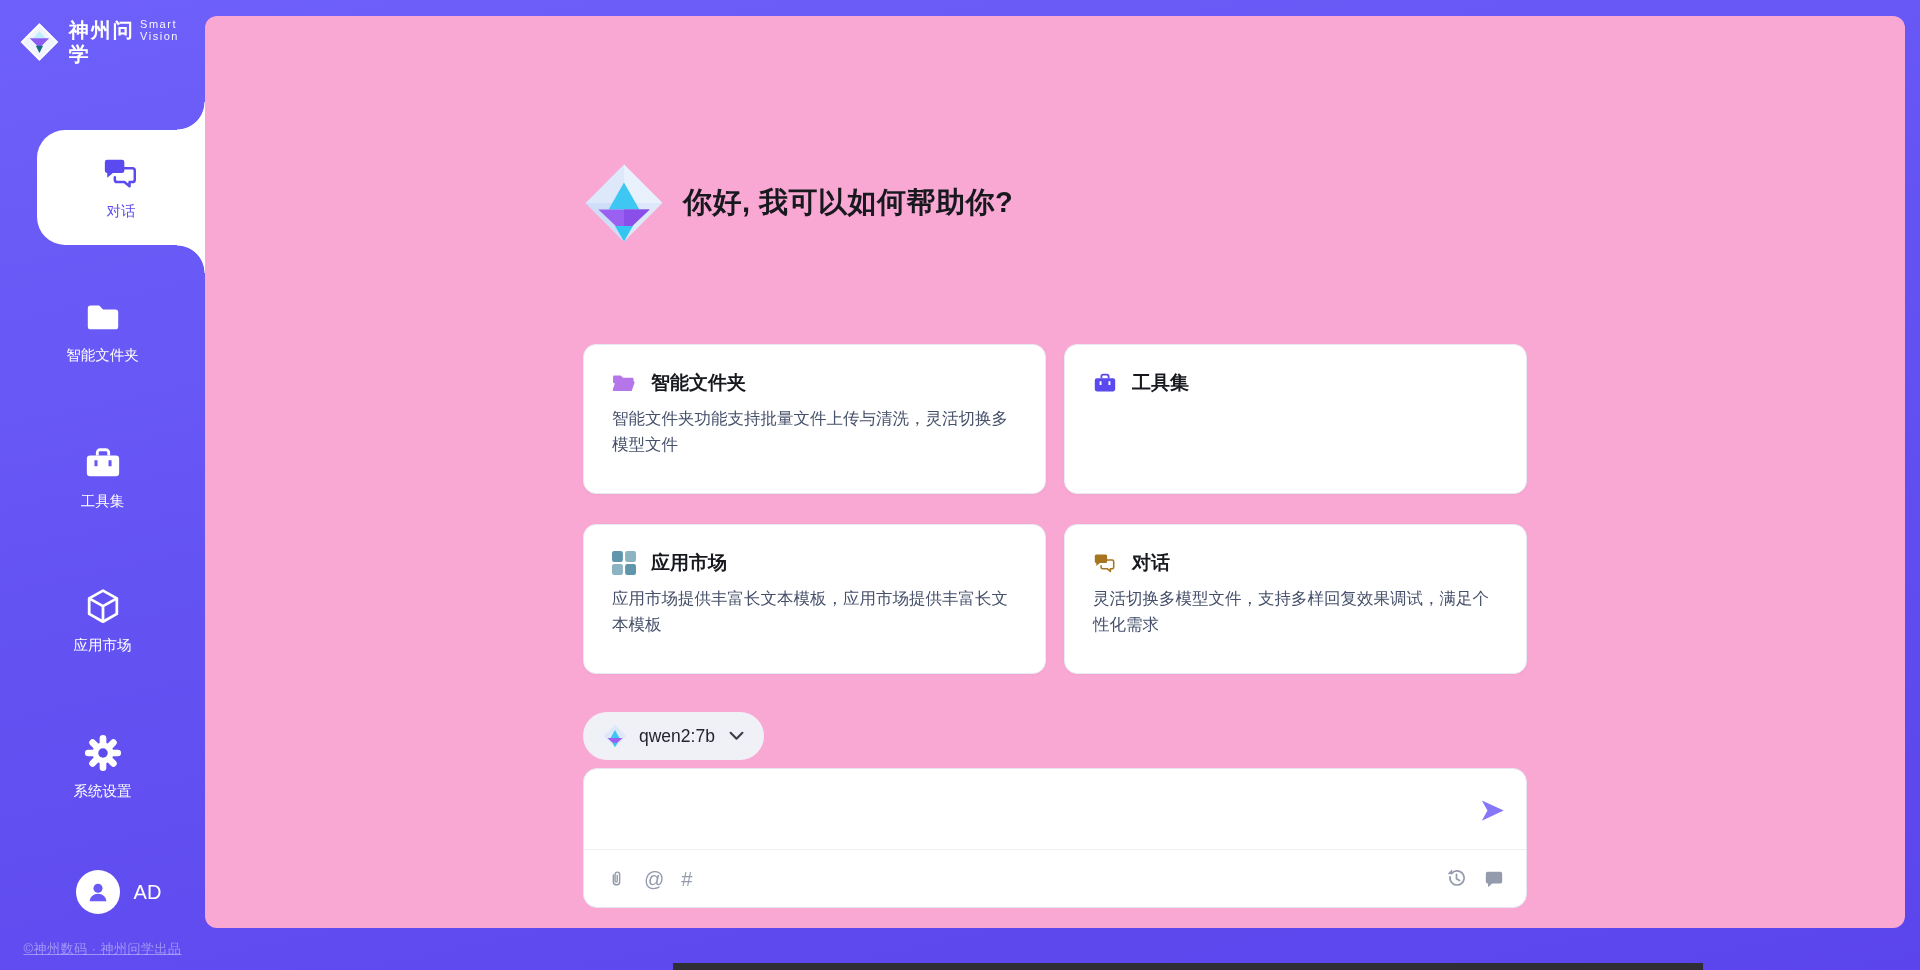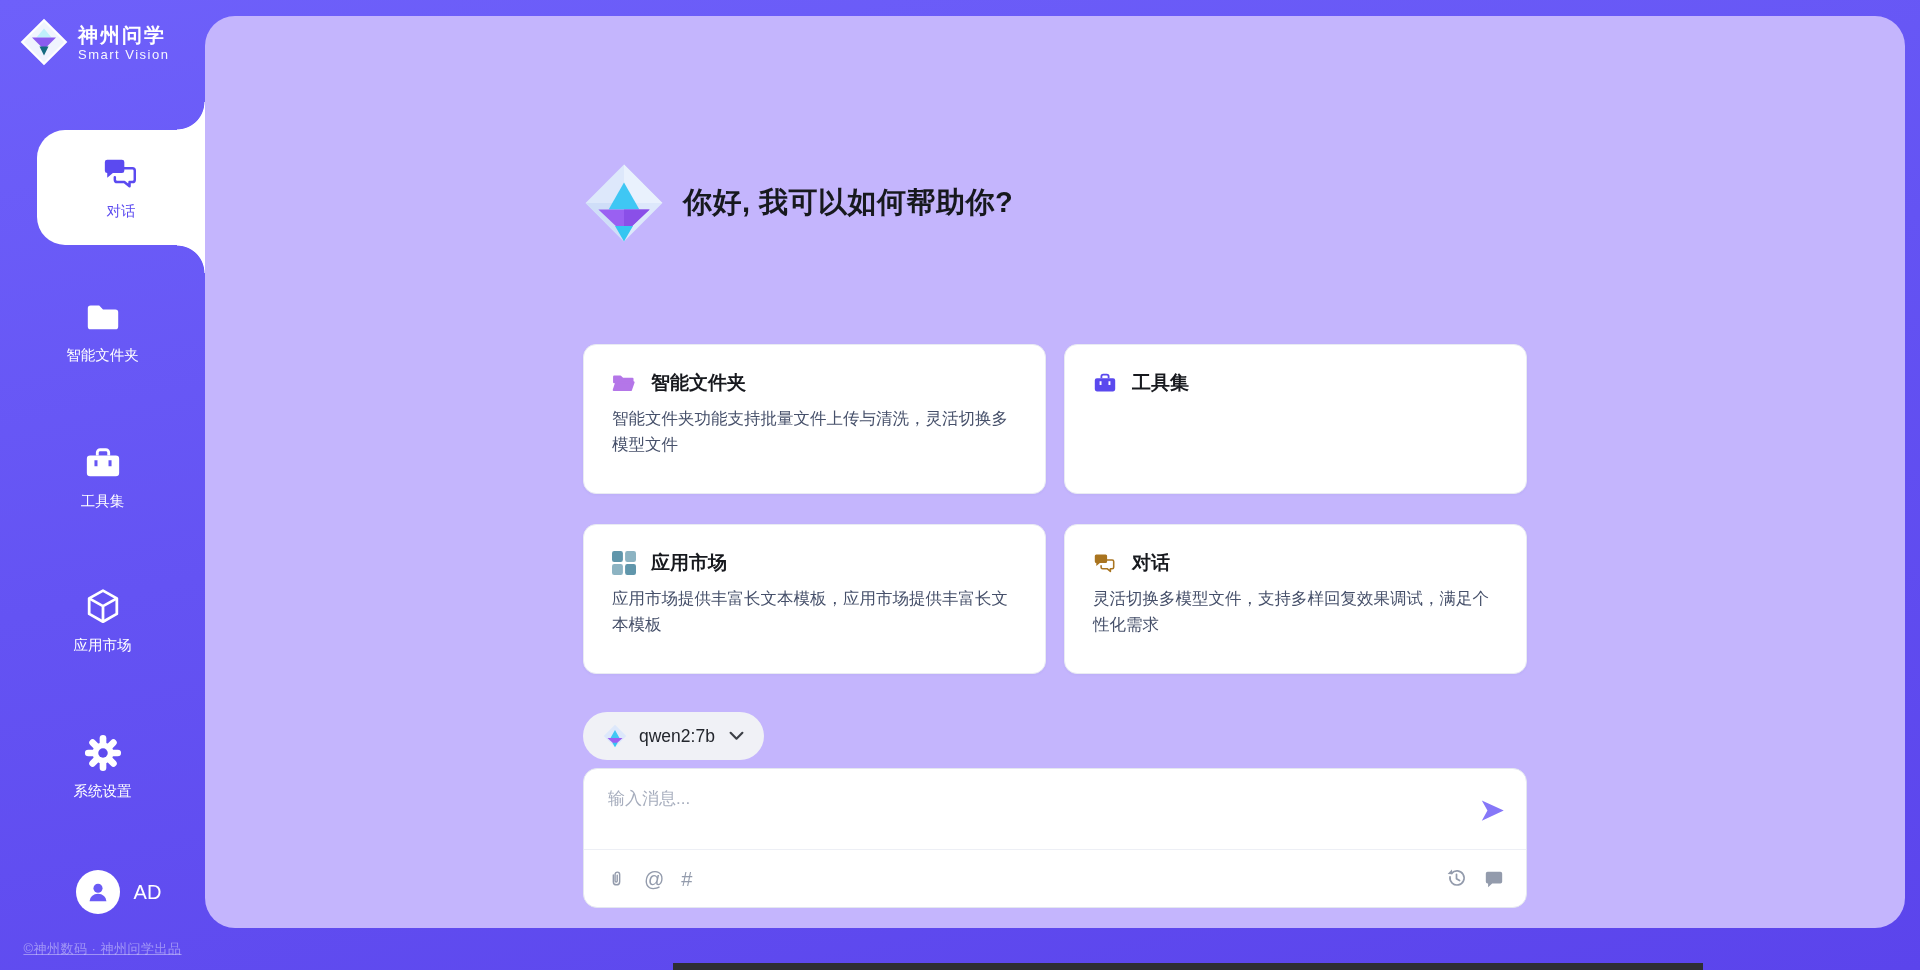--- a/index.html
+++ b/index.html
@@ -6,34 +6,34 @@
   html,body { margin:0; padding:0; }
   body {
     width:1920px; height:970px; position:relative; overflow:hidden;
     background: linear-gradient(168deg, #6e60fa 0%, #6453f3 45%, #5b44ec 100%);
     font-family:"Liberation Sans","DejaVu Sans",sans-serif;
   }
 
   
   .panel {
     position:absolute; top:16px; left:205px; right:15px; bottom:42px;
-    background:#c4b5fd; border-radius:30px;
+    background:#f9a8d4; border-radius:12px;
   }
   .bottom-edge {
     position:absolute; left:673px; bottom:0; width:1030px; height:7px;
     background:#2e2e34;
   }
 
   
   .sidebar { position:absolute; left:0; top:0; width:205px; height:100%; }
   .brand { position:absolute; top:18px; left:20px; display:flex; align-items:center; gap:10px; }
   .brand svg { width:48px; height:48px; }
-  .brand-text { display:flex; flex-direction:column; }
+  .brand-text { display:flex; flex-direction:row; }
   .brand-name { color:#fff; font-size:20px; font-weight:700; letter-spacing:2px; line-height:1.2; }
-  .brand-sub  { color:#fff; font-size:13px; letter-spacing:1.5px; opacity:.95;text-align:right; }
+  .brand-sub  { color:#fff; font-size:11px; letter-spacing:1.5px; opacity:.95; }
 
   .nav-item {
     position:absolute; left:0; width:205px; height:115px;
     display:flex; flex-direction:column; align-items:center; justify-content:center;
     gap:10px; color:#ffffff; cursor:pointer;
   }
   .nav-item svg { width:38px; height:38px; }
   .nav-label { font-size:14.5px; }
   .nav-item.active {
     left:37px; width:168px; background:#ffffff; color:#5b4af0;
@@ -266,21 +266,20 @@
         <polygon points="12,37 52,37 32,56" fill="#9a60f2"></polygon>
         <polygon points="25,50 39,50 32,62" fill="#34c6f1"></polygon>
       </svg>
       <span class="model-label">qwen2:7b</span>
       <svg class="chevron" viewBox="0 0 14 9">
         <path d="M1.5 1.5 L7 7 L12.5 1.5" stroke="#3c3f46" stroke-width="2" fill="none" stroke-linecap="round" stroke-linejoin="round"></path>
       </svg>
     </div>
 
     <div class="composer">
-      <textarea placeholder="输入消息..." style=""></textarea>
 
       <svg class="send-btn" viewBox="0 0 24 24">
         <path d="M2.5 3 L22 12 L2.5 21 L7.5 12 Z" fill="#8677f8"></path>
       </svg>
 
       <div class="composer-divider"></div>
 
       <div class="composer-toolbar">
         <span class="tool-icon">
           <svg viewBox="0 0 24 24" width="19" height="21">

